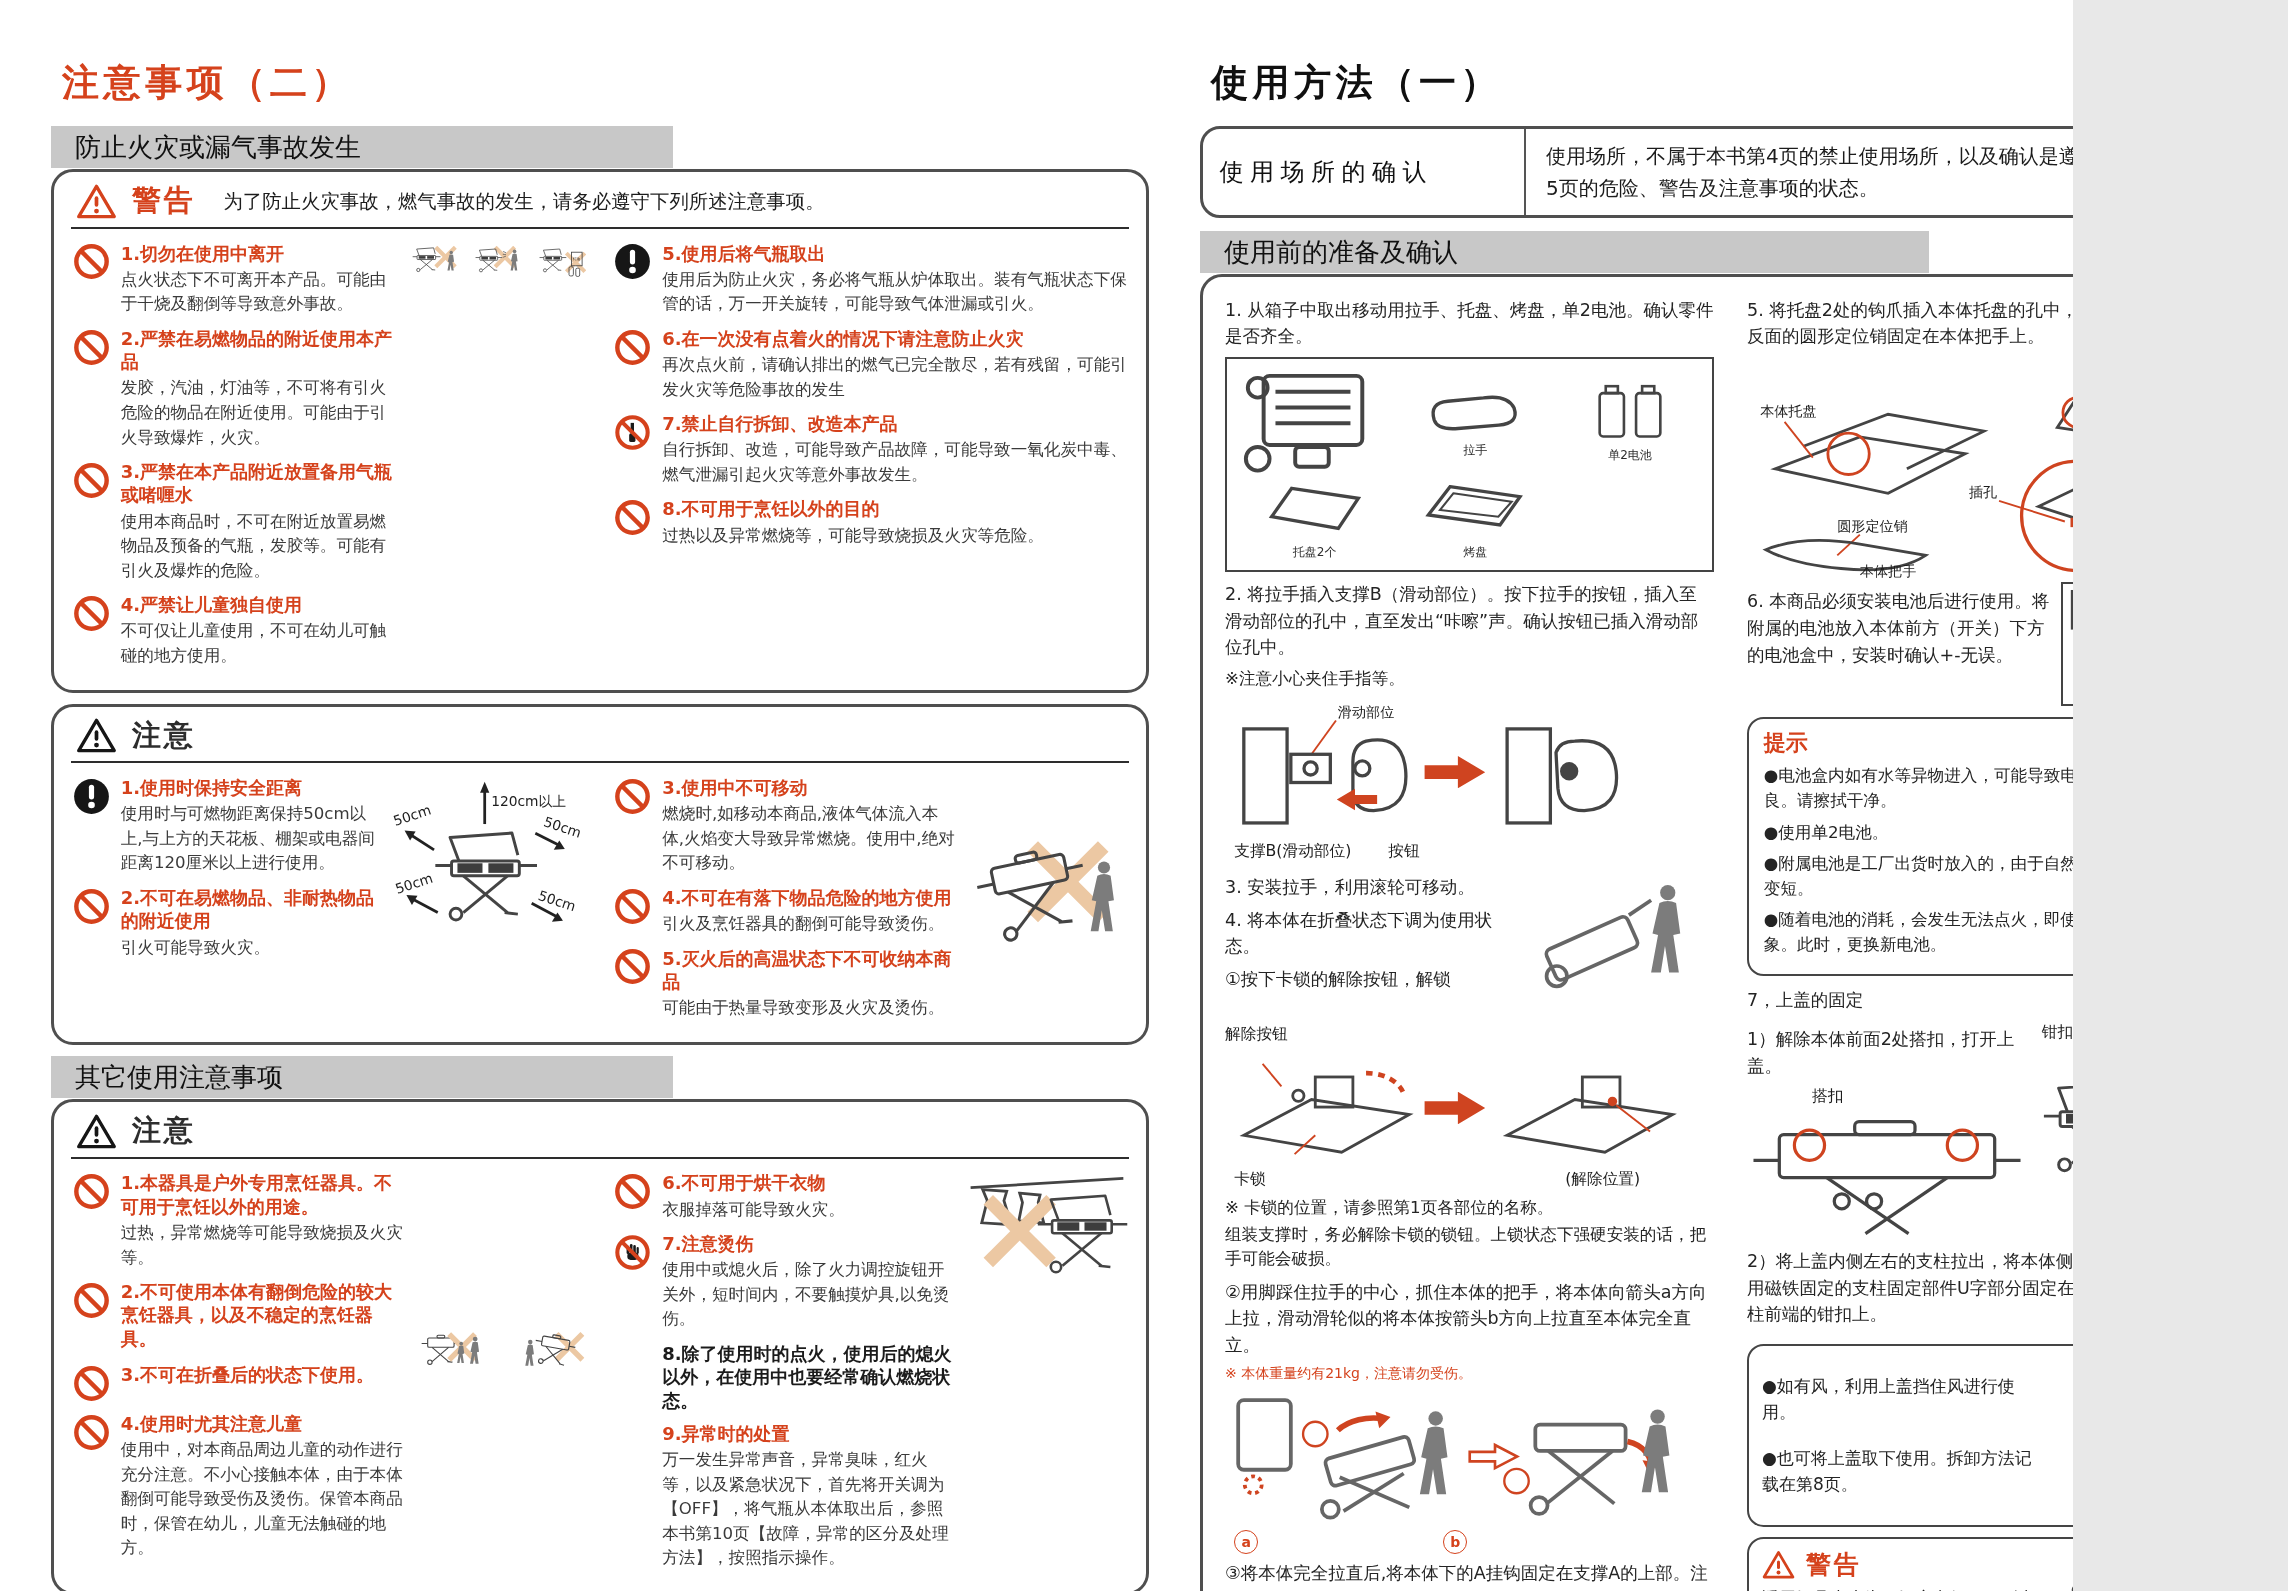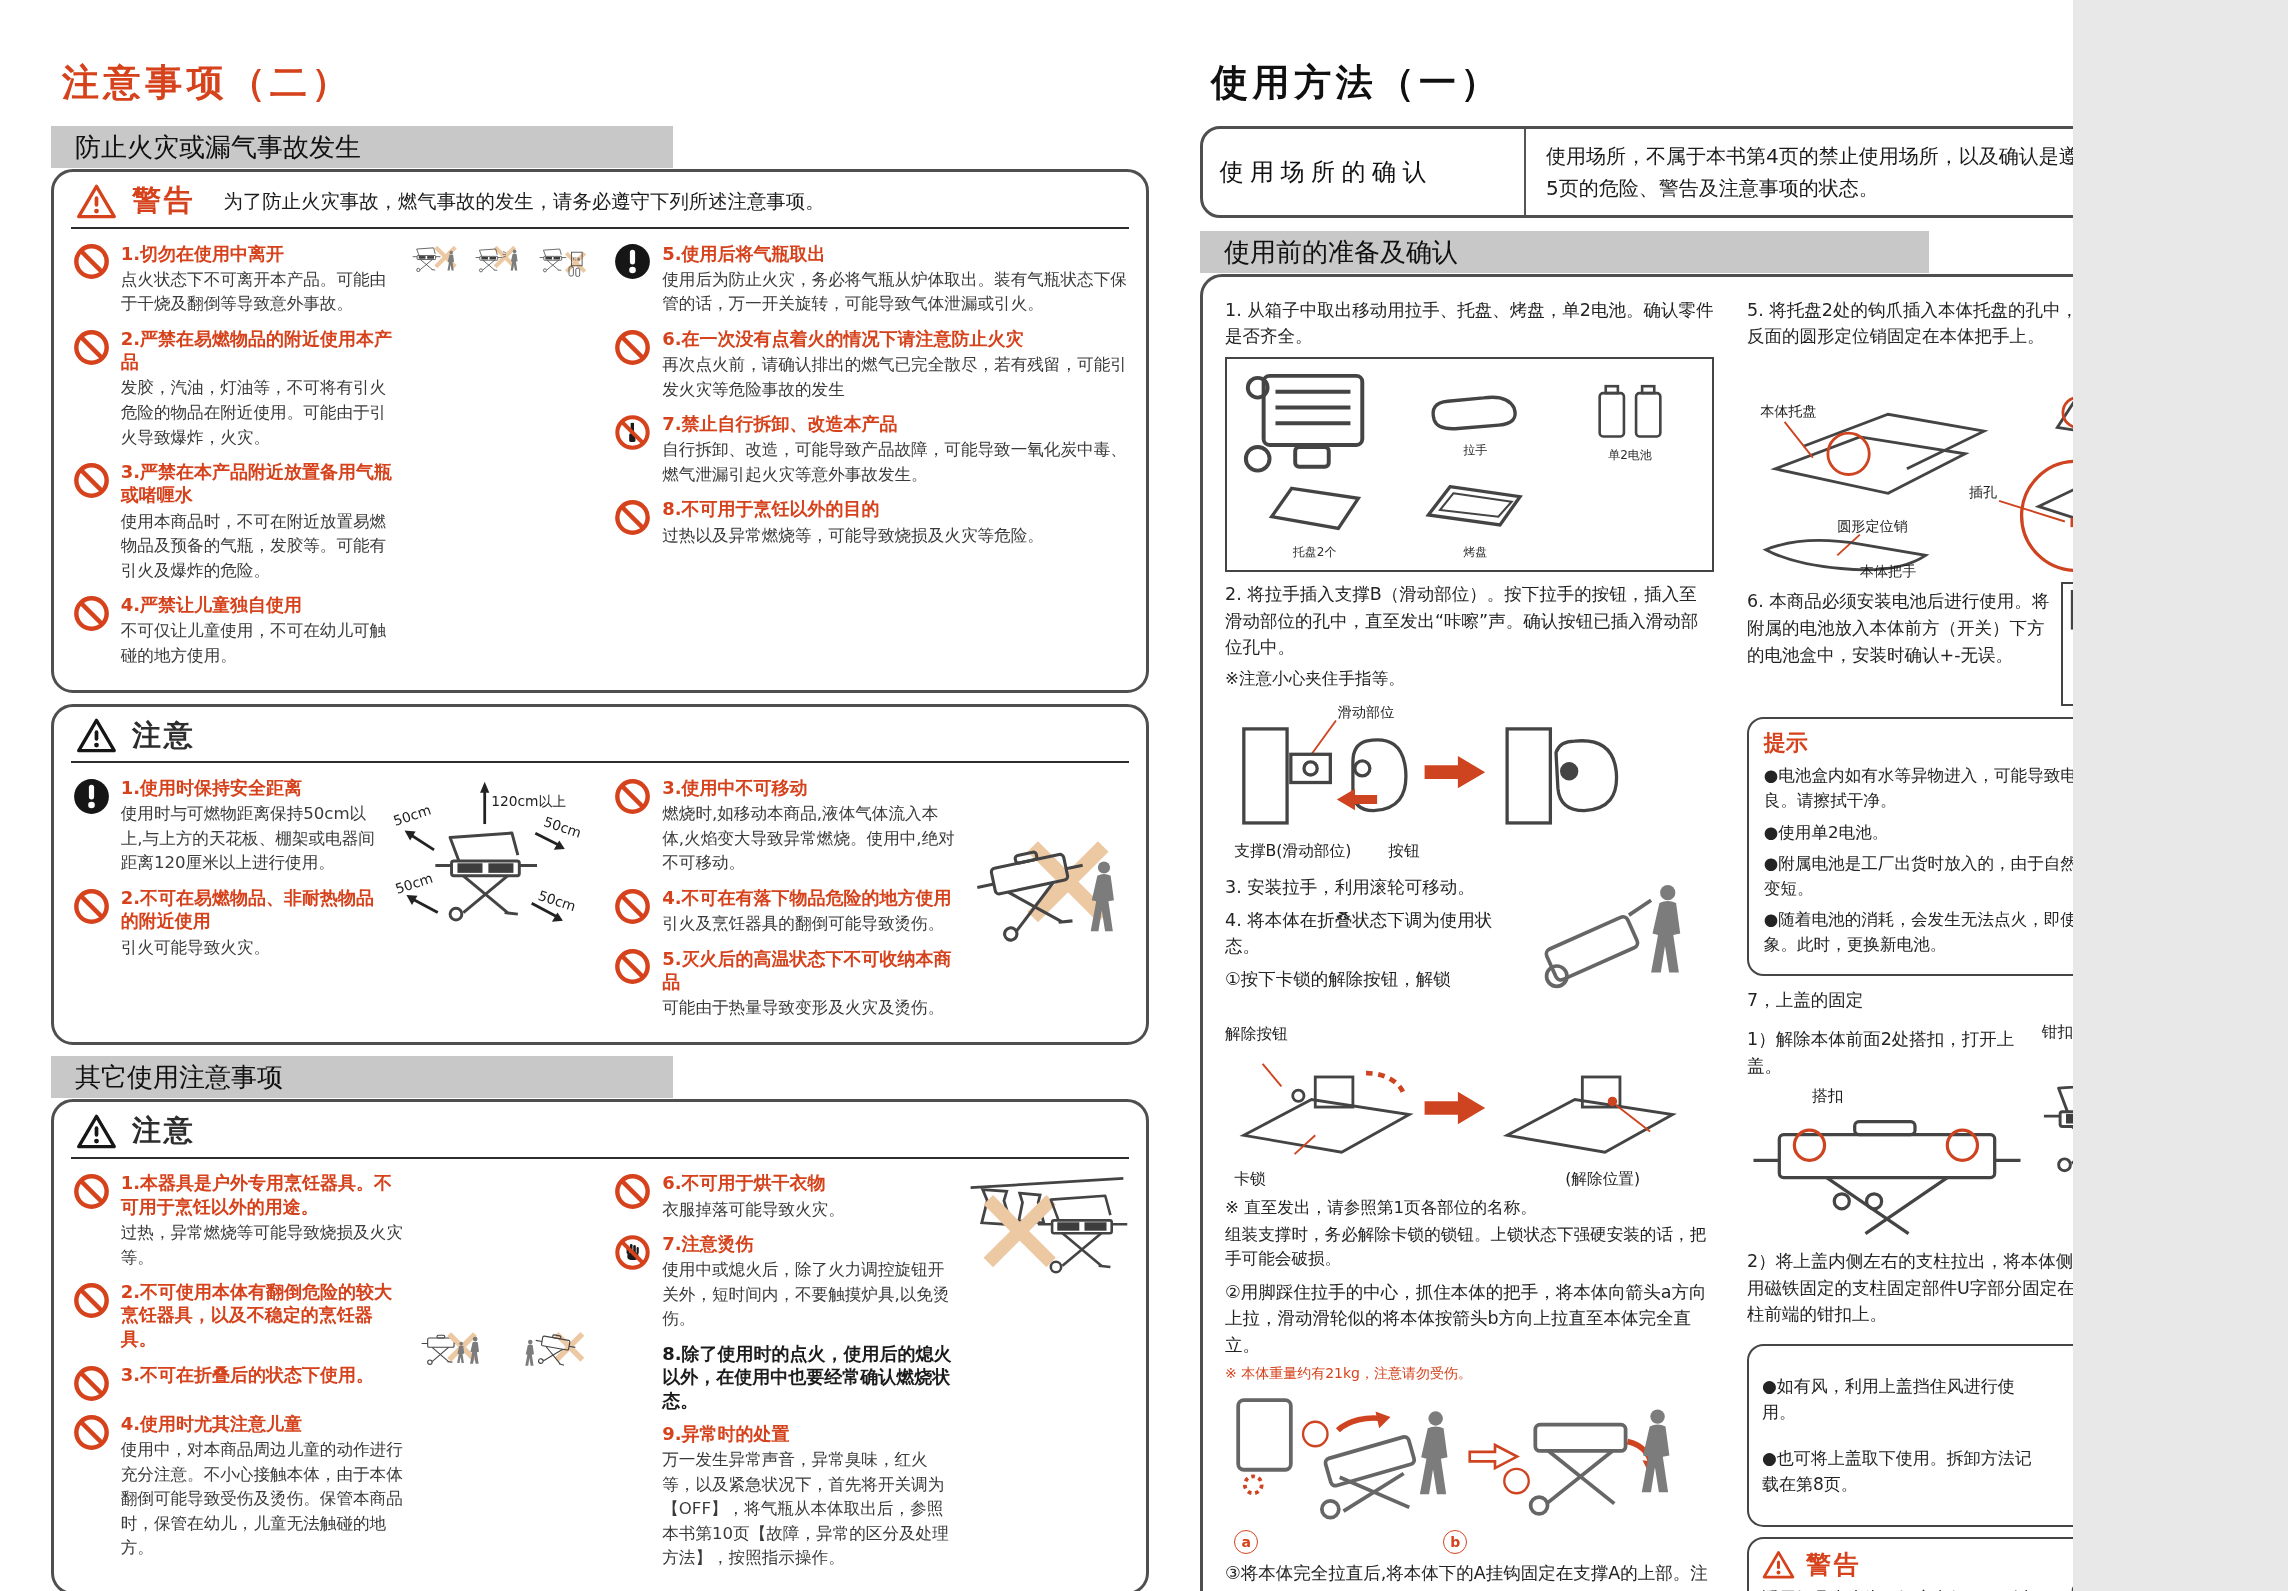--- a/index.html
+++ b/index.html
@@ -587,21 +587,21 @@
               <rect x="380" y="34" width="40" height="32"></rect>
               <circle cx="412" cy="60" r="5" fill="#cf4420" stroke="none"></circle>
               <line x1="416" y1="64" x2="452" y2="92" stroke="#cf4420" stroke-width="2"></line>
             </g>
           </svg>
           <div class="label-row" style="justify-content:space-between;width:406px">
             <span class="illab">卡锁</span>
             <span class="illab">(解除位置)</span>
           </div>
 
-          <p class="stepnote">※ 直至发出，请参照第1页各部位的名称。</p>
+          <p class="stepnote">※ 卡锁的位置，请参照第1页各部位的名称。</p>
           <p class="stepnote">组装支撑时，务必解除卡锁的锁钮。上锁状态下强硬安装的话，把手可能会破损。</p>
           <p class="step">②用脚踩住拉手的中心，抓住本体的把手，将本体向箭头a方向上拉，滑动滑轮似的将本体按箭头b方向上拉直至本体完全直立。</p>
           <p class="rednote">※ 本体重量约有21kg，注意请勿受伤。</p>
 
           <svg class="scene" viewBox="0 0 520 150">
             <g fill="none" stroke="#666" stroke-width="4">
               <rect x="14" y="14" width="56" height="74" rx="6"></rect>
               <circle cx="30" cy="104" r="9" stroke="#cf4420" stroke-dasharray="4 4"></circle>
             </g>
             <path d="M120 46 A46 30 0 0 1 170 34" fill="none" stroke="#cf4420" stroke-width="6"></path>

